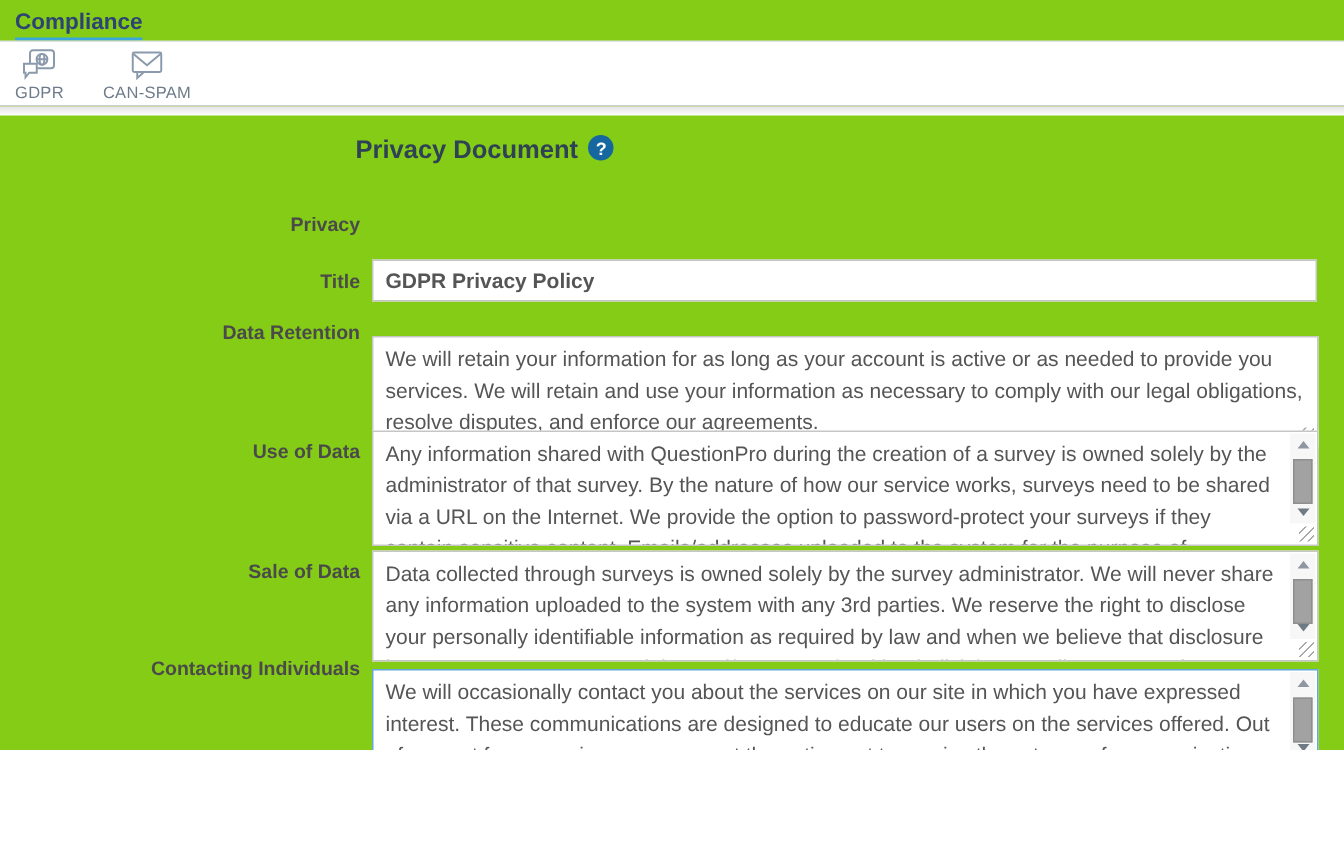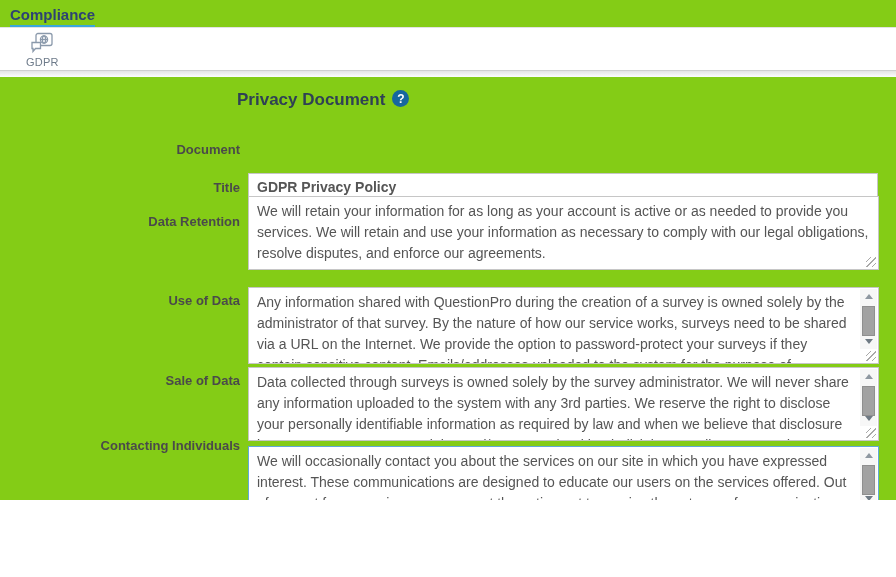--- a/index.html
+++ b/index.html
@@ -9,21 +9,21 @@
     font-family:"Liberation Sans", sans-serif; background:#84cc16;
   }
   
   .breadcrumb {
     position:absolute; left:10px; top:6px;
     font-size:15px; font-weight:700; color:#2d4373;
     border-bottom:2px solid #3aa7dc; padding-bottom:2px;
     cursor:pointer; text-decoration:none; display:inline-block;
   }
   .header-divider { position:absolute; left:0; top:27px; width:896px; border-top:1px solid #e2e2e2; }
-  .toolbar { position:absolute; left:0; top:28px; width:896px; height:42px; background:#fff; display:flex; align-items:flex-start; padding-left:20px; gap:14px; }
+  .toolbar { position:absolute; left:0; top:28px; width:896px; height:42px; background:#fff; display:flex; align-items:flex-start; padding-left:4px; gap:14px; }
   .tool-tab { display:flex; flex-direction:column; align-items:center; gap:2px; padding:4px 6px 0 6px; cursor:pointer; }
   .tool-tab .t-icon { width:24px; height:22px; display:flex; align-items:center; justify-content:center; }
   .tool-tab .t-label { font-size:11px; color:#6e7b8a; letter-spacing:0.2px; }
   .toolbar-divider { position:absolute; left:0; top:70px; width:896px; border-top:1px solid #cfcfcf; }
   .toolbar-shadow { position:absolute; left:0; top:71px; width:896px; height:6px;
     background:linear-gradient(#e4e4e4, #fdfdfd); }
   
   .form-title {
     position:absolute; left:237px; top:90px;
     font-size:17px; font-weight:700; color:#2f4154; display:flex; align-items:flex-start; gap:7px;
@@ -67,21 +67,21 @@
   .sb-btn.up { top:0; } .sb-btn.down { bottom:0; }
   .arr-up { width:0; height:0; border-left:4px solid transparent; border-right:4px solid transparent; border-bottom:5px solid #8f98a1; }
   .arr-dn { width:0; height:0; border-left:4px solid transparent; border-right:4px solid transparent; border-top:5px solid #6f7a84; }
   .sb-thumb { position:absolute; left:2px; right:2px; top:17px; height:30px; background:#a2a2a2; border:1px solid #8f8f8f; cursor:grab; }
   
   .rs {
     position:absolute; right:2px; bottom:2px; width:10px; height:10px; cursor:nwse-resize;
     background:repeating-linear-gradient(135deg, transparent 0 3px, #a9a9a9 3px 4px);
   }
   
-  #ta-retention  { top:196px; height:74px; }
+  #ta-retention  { top:224px; height:74px; }
   #ta-use       { top:287px; height:77px; }
   #ta-sale      { top:367px; height:74px; }
   #ta-contact   { top:446px; height:75px; }
   .lbl-language { top:142px; } .lbl-title { top:180px; }
   .lbl-retention{ top:214px; } .lbl-use { top:293px; }
   .lbl-sale     { top:373px; } .lbl-contact { top:438px; }
   
   .dashed-divider { position:absolute; left:0; top:520px; width:896px; border-top:1px dashed #c9c9c9; }
   .save-btn {
     position:absolute; left:246px; top:533px; width:107px; height:30px;
@@ -105,30 +105,40 @@
         <svg width="24" height="22" viewBox="0 0 24 22" fill="none" stroke="#8a99ab" stroke-width="1.3">
           <rect x="6" y="1.5" width="16" height="12" rx="2"></rect>
           <circle cx="14" cy="7.5" r="3.6"></circle>
           <ellipse cx="14" cy="7.5" rx="1.6" ry="3.6"></ellipse>
           <line x1="10.4" y1="7.5" x2="17.6" y2="7.5"></line>
           <path d="M2 10.5 h8.5 v6 h-5 l-2.5 3 v-3 h-1 z" fill="#fff"></path>
         </svg>
       </span>
       <span class="t-label">GDPR</span>
     </div>
+    <div class="tool-tab">
+      <span class="t-icon">
+        <svg width="24" height="22" viewBox="0 0 24 22" fill="none" stroke="#8a99ab" stroke-width="1.3">
+          <rect x="2.5" y="3" width="19" height="13" rx="1"></rect>
+          <polyline points="3,4 12,11.5 21,4"></polyline>
+          <path d="M5.5 16 v4 l4.5 -4"></path>
+        </svg>
+      </span>
+      <span class="t-label">CAN-SPAM</span>
+    </div>
   </div>
   <div class="toolbar-divider"></div>
   <div class="toolbar-shadow"></div>
 
   <div class="form-title">
     <span>Privacy Document</span>
     <span class="help-icon">?</span>
   </div>
 
-  <div class="row-label lbl-language">Document</div>
+  <div class="row-label lbl-language">Privacy</div>
   <div class="row-label lbl-title">Title</div>
   <div class="row-label lbl-use">Use of Data</div>
   <div class="row-label lbl-retention">Data Retention</div>
   <div class="row-label lbl-sale">Sale of Data</div>
   <div class="row-label lbl-contact">Contacting Individuals</div>
 
 
   <input class="text-input" type="text" value="GDPR Privacy Policy" style="">
 
   <div class="fake-ta" id="ta-retention">

